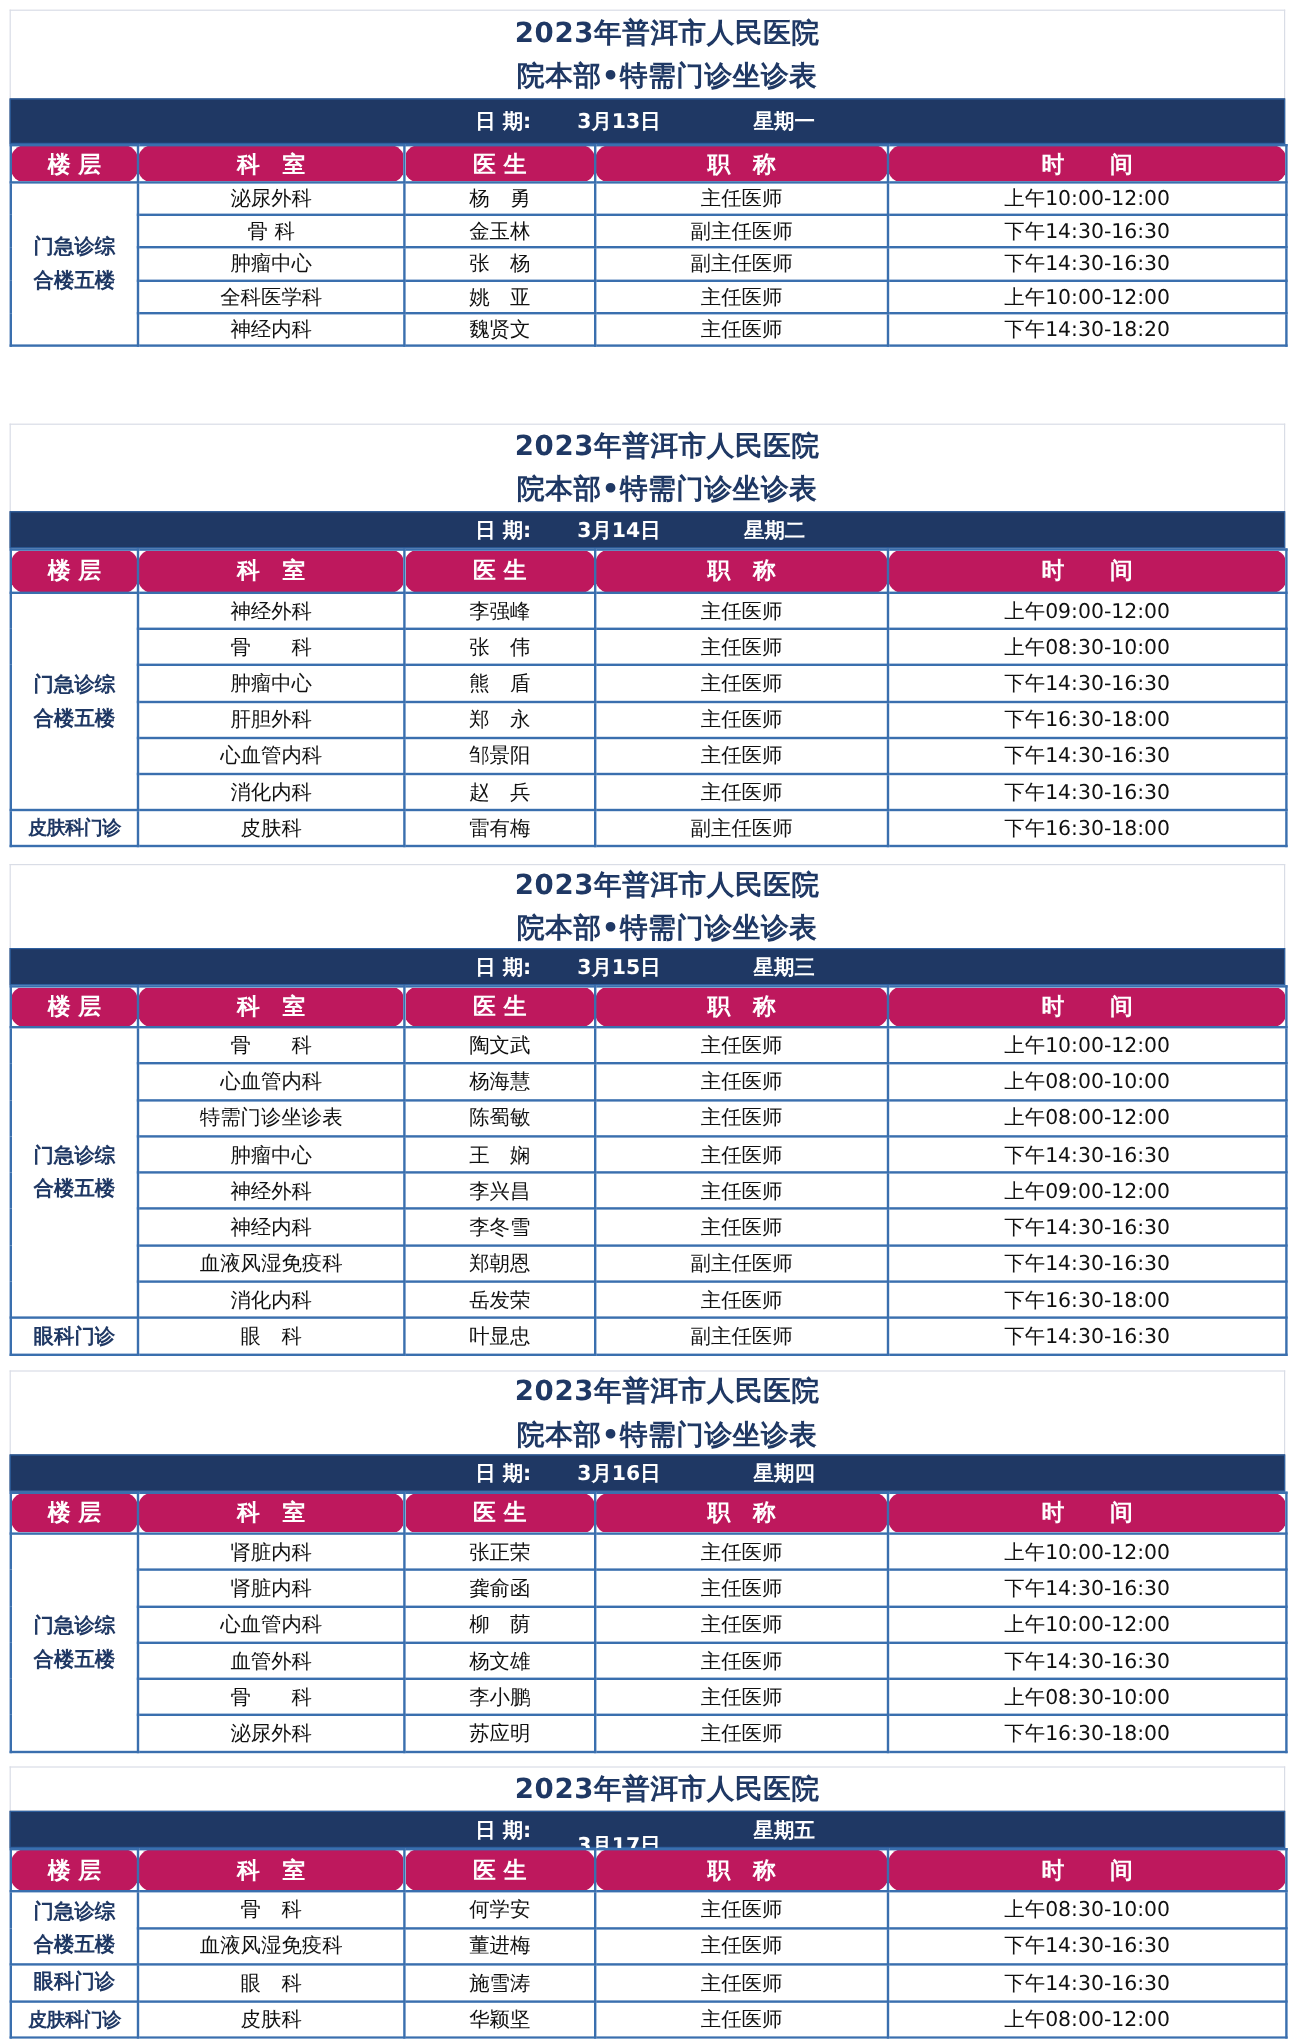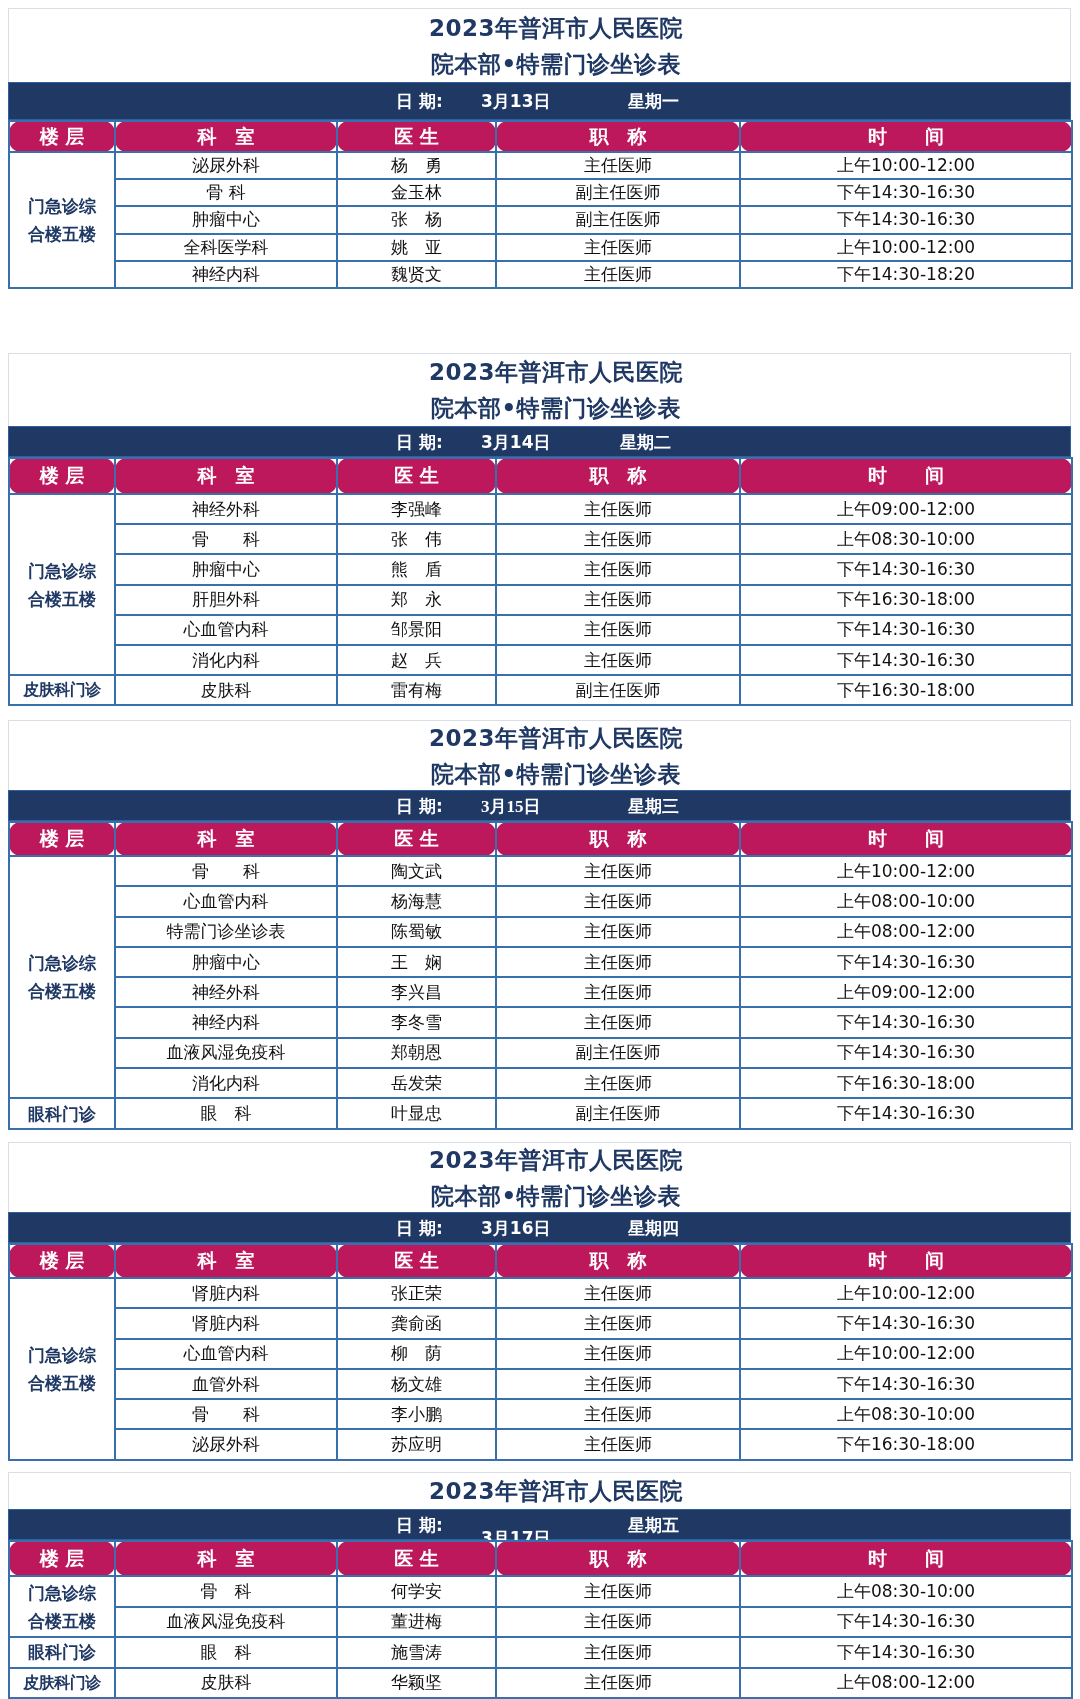--- a/index.html
+++ b/index.html
@@ -162,21 +162,21 @@
         </tbody>
       </table>
     </section>
     <section class="sched" style="top: 720px;">
       <div class="title-box" style="height: 70px;">
         <div class="title-line">2023年普洱市人民医院</div>
         <div class="title-line">院本部•特需门诊坐诊表</div>
       </div>
       <div class="band" style="top: 70px; height: 31px;">
         <span style="left: 387px;">日 期:</span>
-        <span style="left: 472px; font-family: Liberation Serif, serif;">3月15日</span>
+        <span style="left: 472px;">3月15日</span>
         <span style="left: 619px; text-align: center;">星期三</span>
       </div>
       <table class="grid" style="top: 101px;">
         <colgroup>
           <col class="c1">
           <col class="c2">
           <col class="c3">
           <col class="c4">
           <col class="c5">
         </colgroup>

